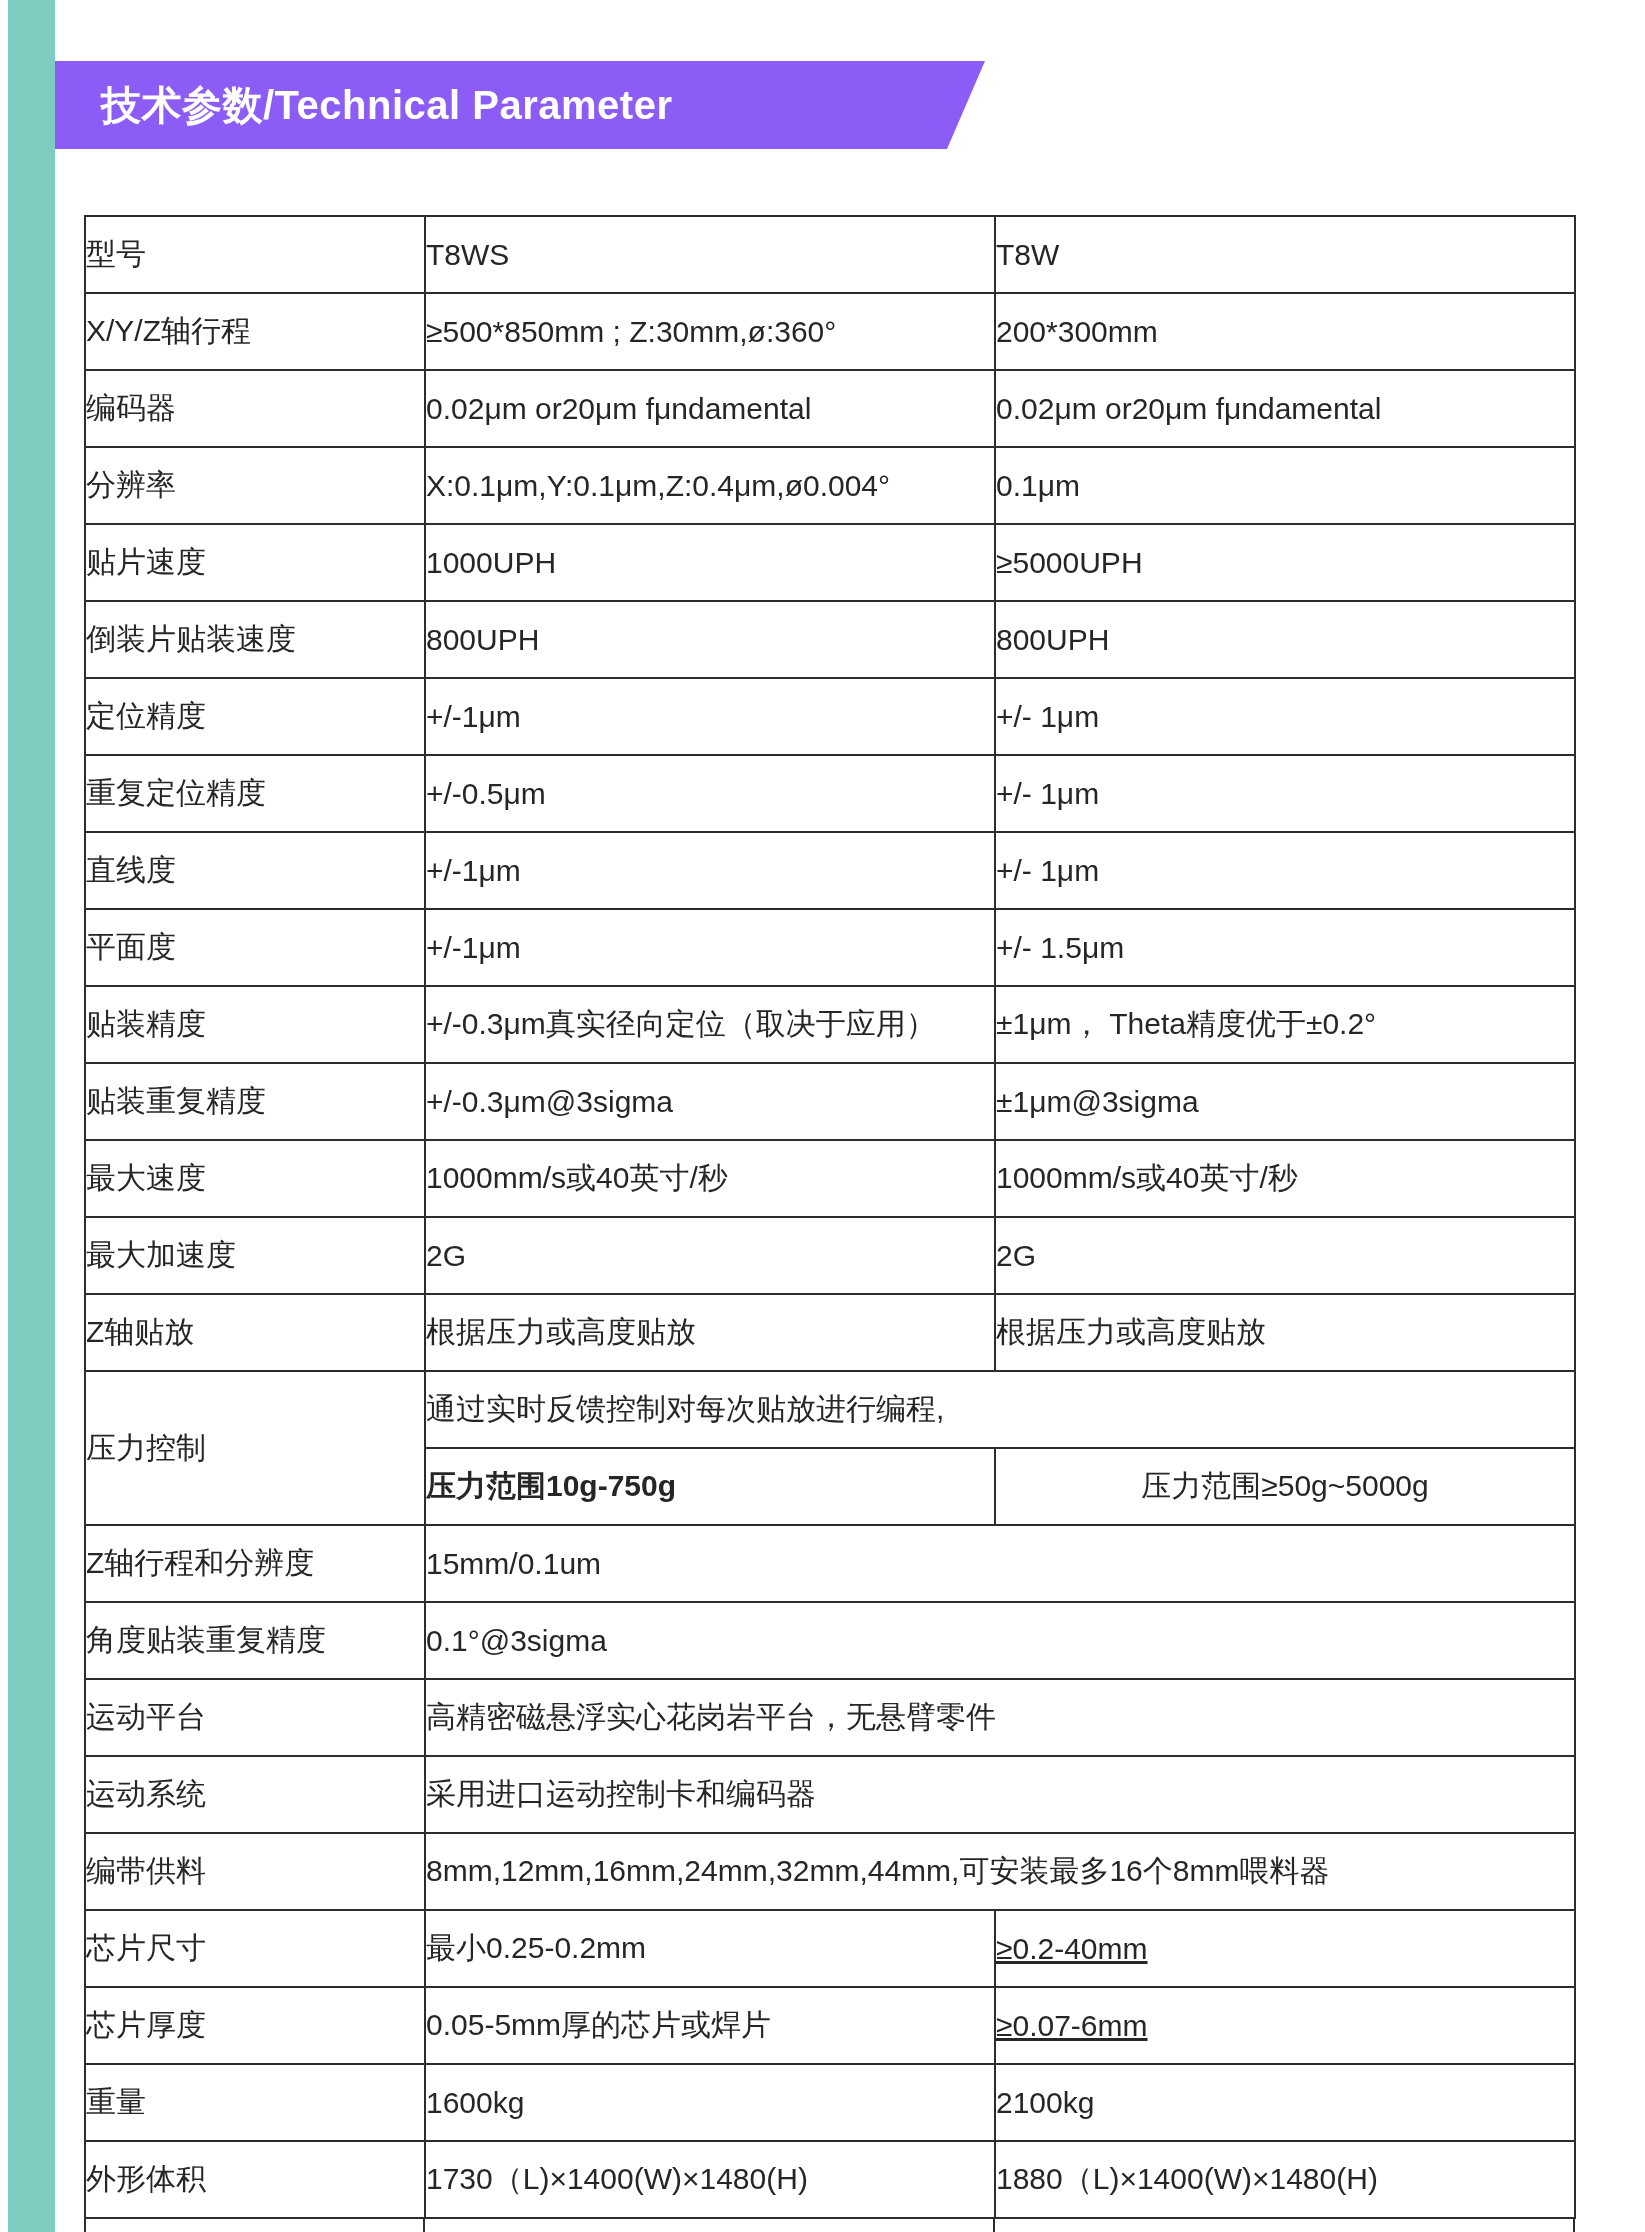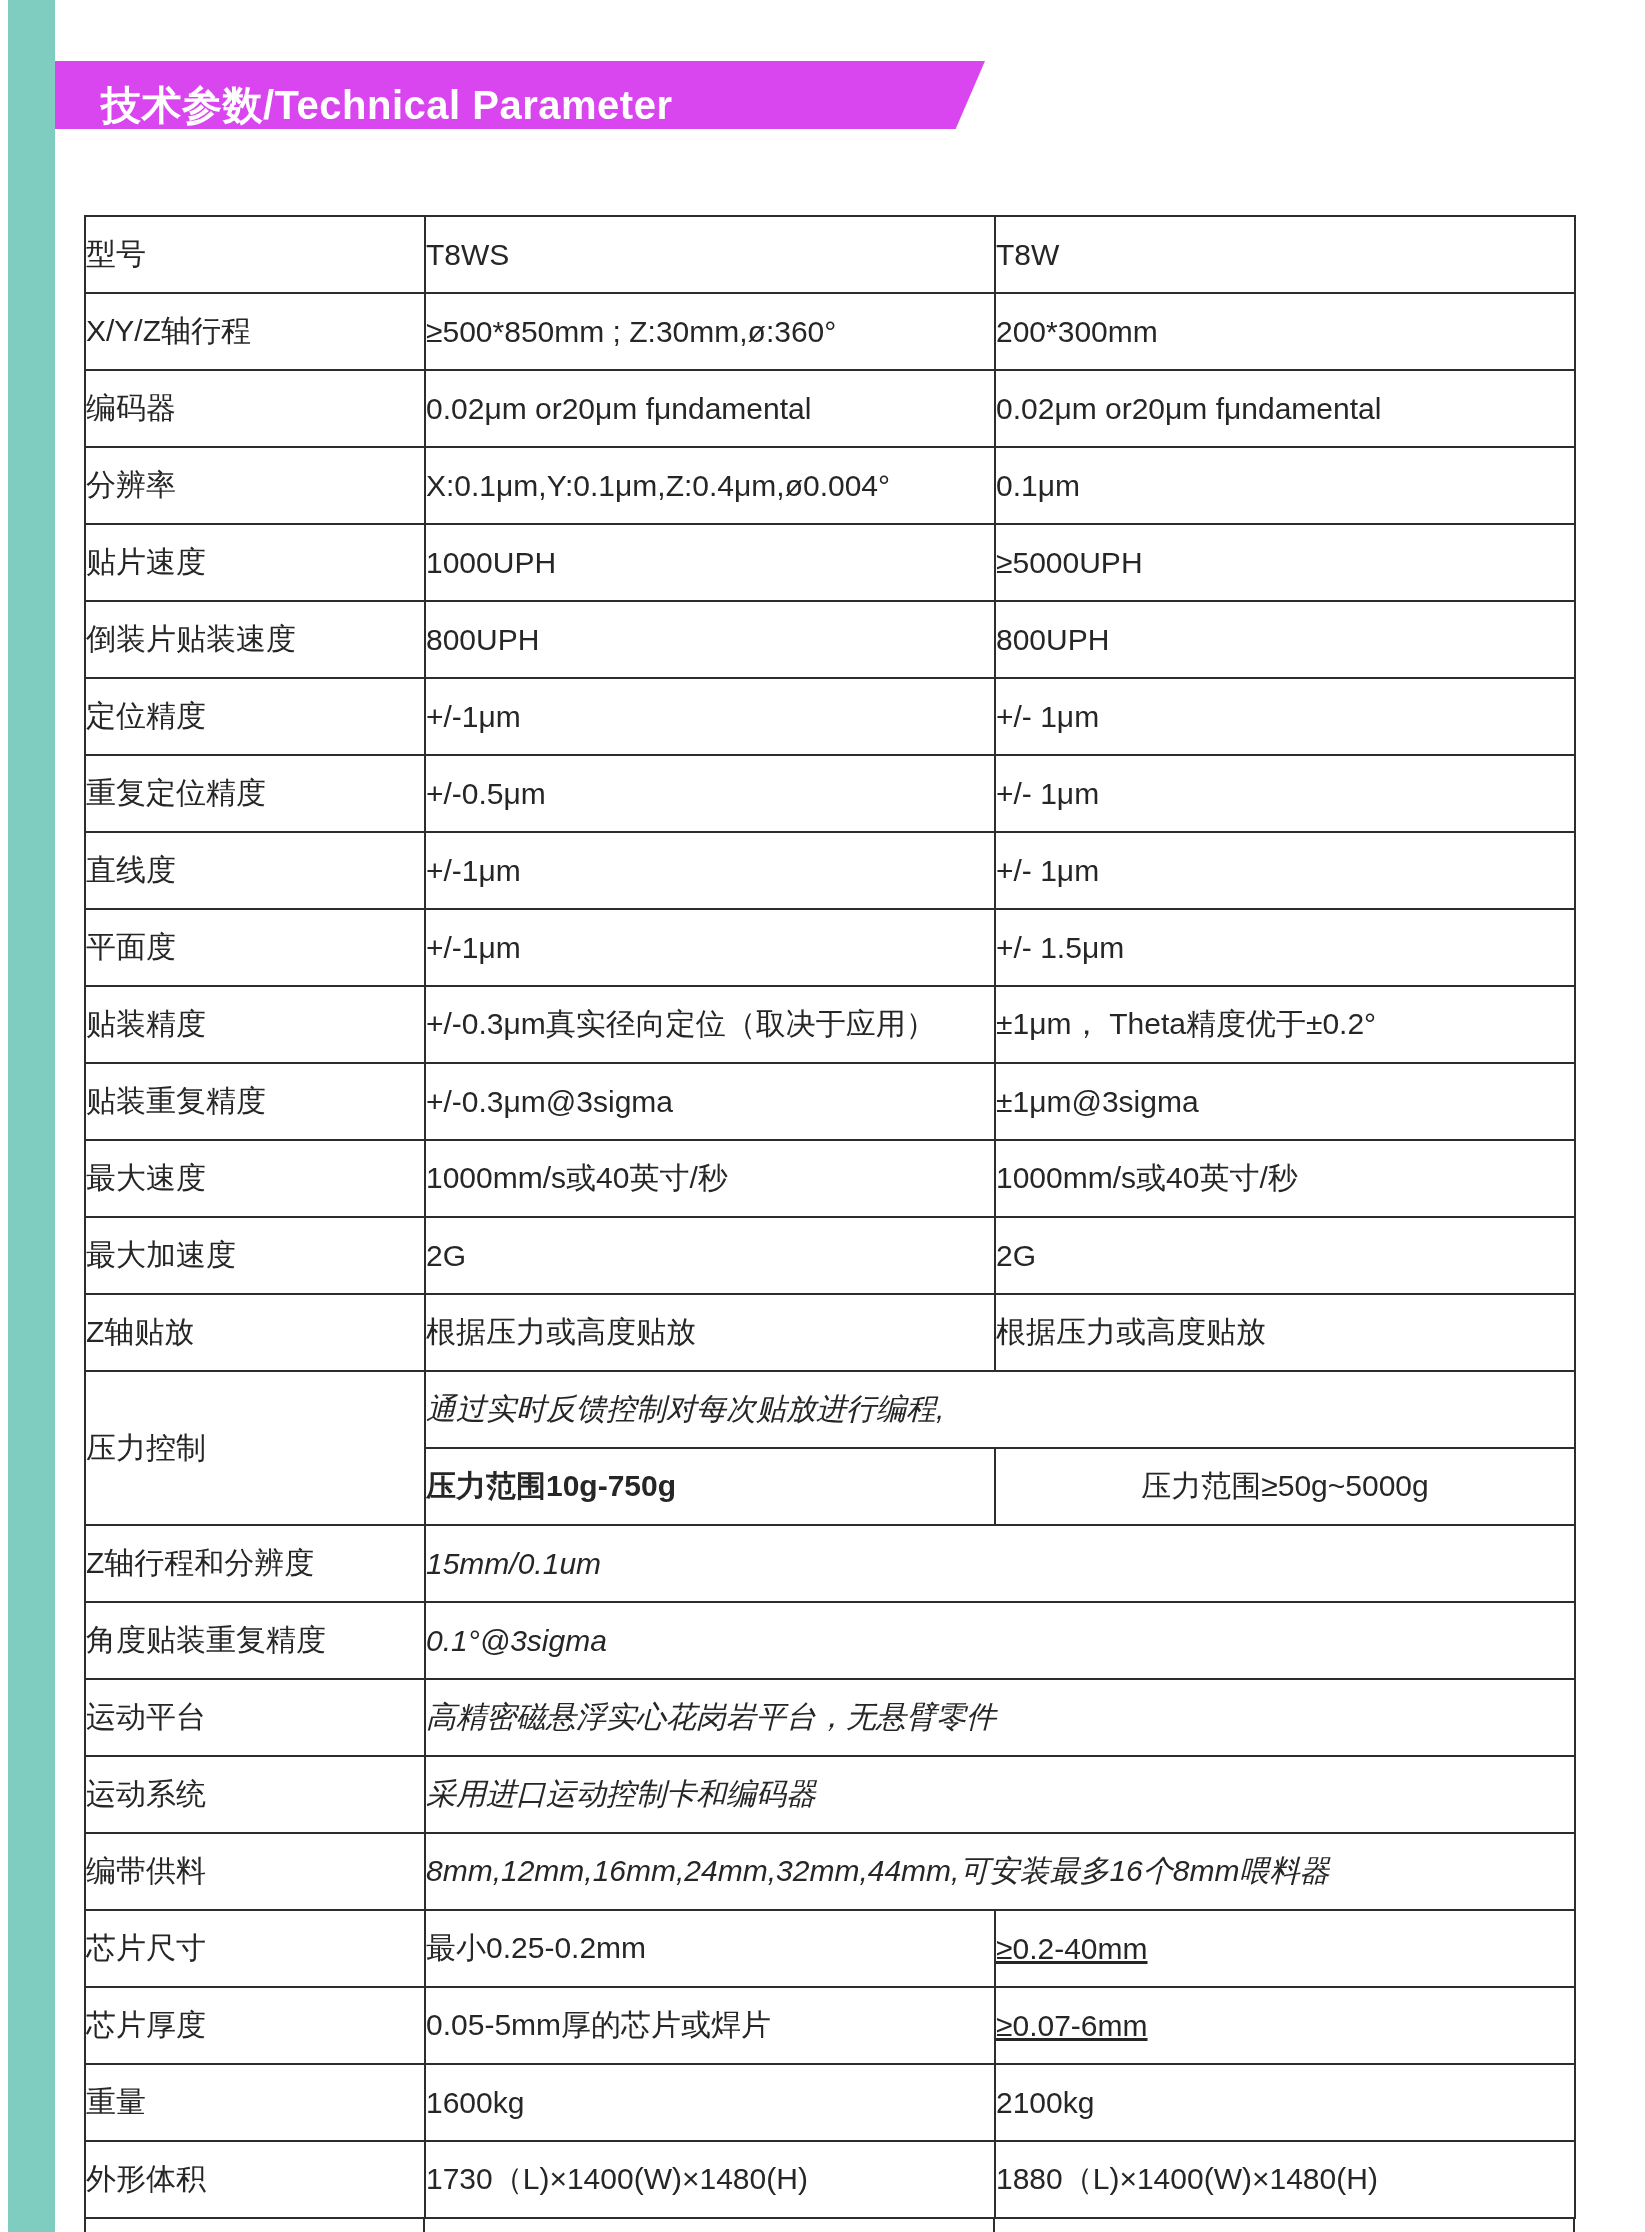--- a/index.html
+++ b/index.html
@@ -5,41 +5,41 @@
   html,body{margin:0;padding:0;}
   body{
     width:1646px;height:2233px;position:relative;background:#ffffff;
     font-family:"Liberation Sans","DejaVu Sans",sans-serif;color:#262626;
     overflow:hidden;
   }
   .side-bar{
     position:absolute;left:8px;top:0;width:47px;height:2233px;background:#7ecdc0;
   }
   .banner{
-    position:absolute;left:55px;top:61px;width:930px;height:68px;background:#d946ef;
+    position:absolute;left:55px;top:61px;width:930px;height:88px;background:#8b5cf6;
     clip-path:polygon(0 0,930px 0,892px 88px,0 88px);
   }
   .banner-title{
     font-size:40px;font-weight:bold;color:#ffffff;line-height:88px;
     padding-left:46px;letter-spacing:0.5px;white-space:nowrap;
   }
   .table-wrap{
     position:absolute;left:84px;top:215px;width:1182px;
   }
   table.spec{
     border-collapse:collapse;table-layout:fixed;width:1491px;
   }
   table.spec td{
     border:2px solid #2d2d2d;vertical-align:middle;font-size:30px;
     white-space:nowrap;overflow:hidden;padding:0;
   }
   table.spec tr{height:77px;}
   td.lab{font-size:31px;padding-left:13px;}
   td.v  {padding-left:14px;}
-  td.ind{padding-left:249px;font-style:italic;}
+  td.ind{padding-left:249px;}
   td.r1 {padding-left:58px;font-weight:bold;}
   td.rc {text-align:center;}
   td.c2 {padding-left:80px;}
   td.c3 {padding-left:149px;text-decoration:underline;}
   .stub{
     position:absolute;width:2px;height:13px;background:#2d2d2d;top:100%;
   }
 </style>
 </head>
 <body>

